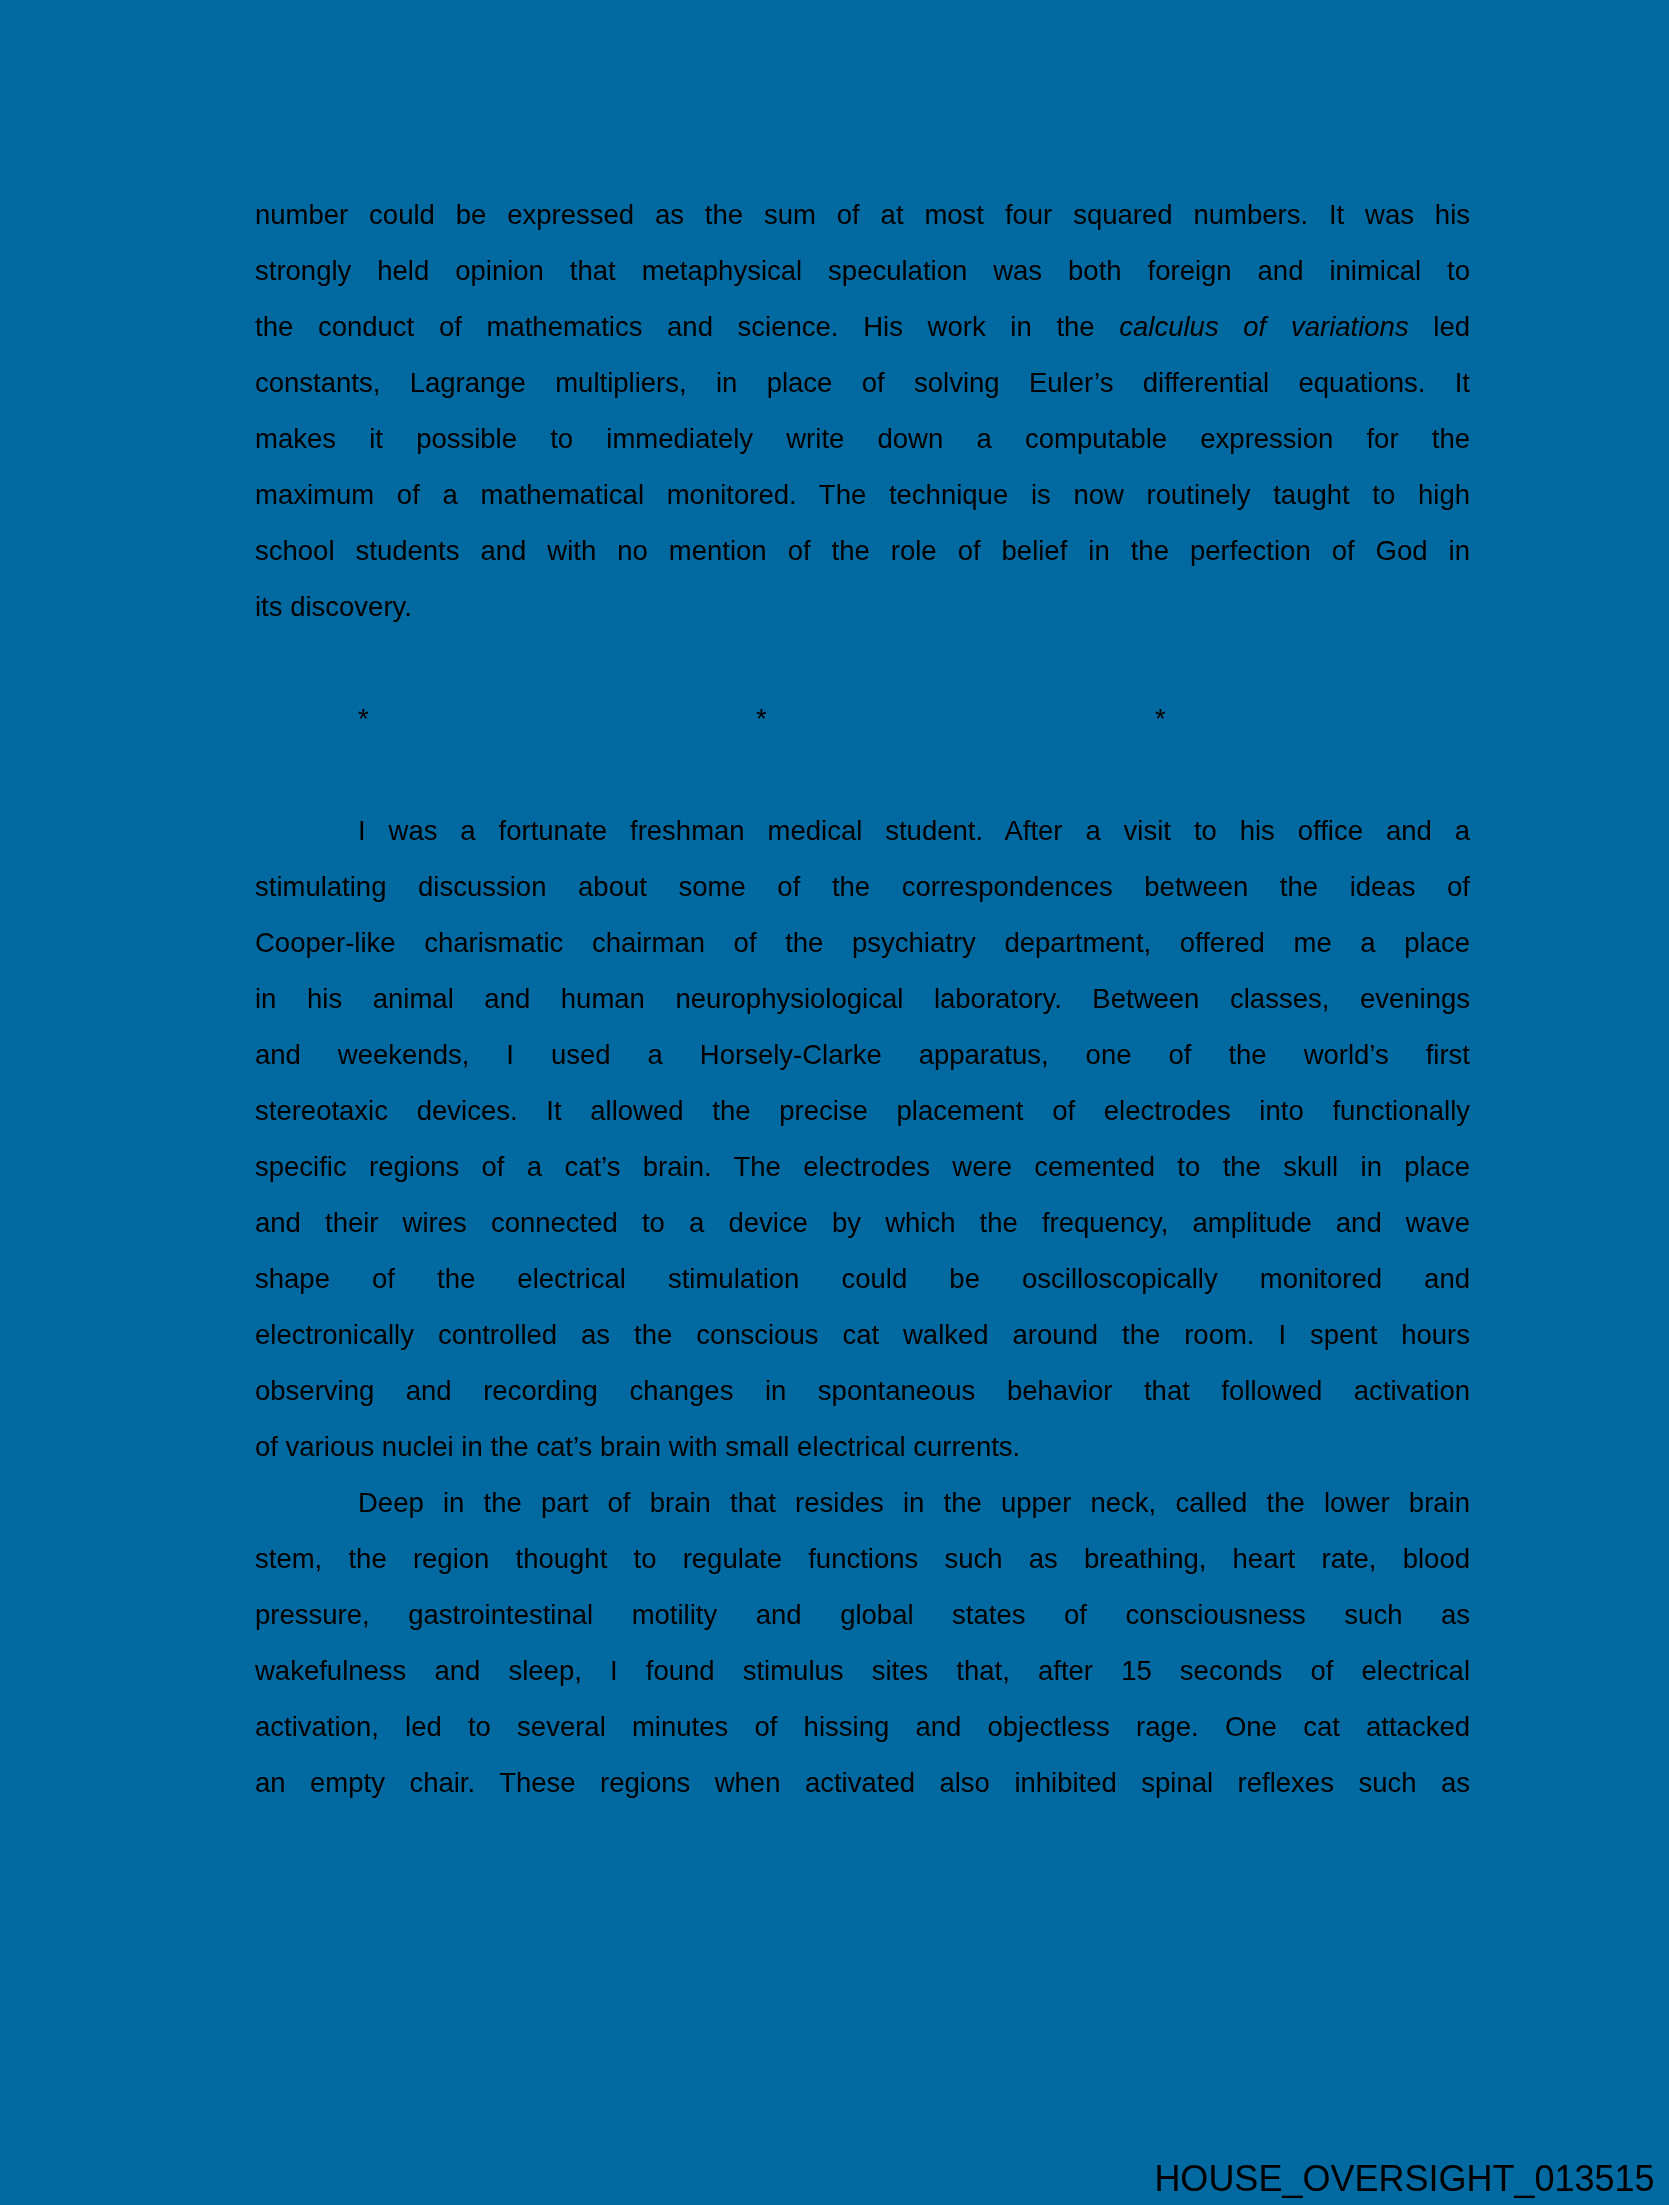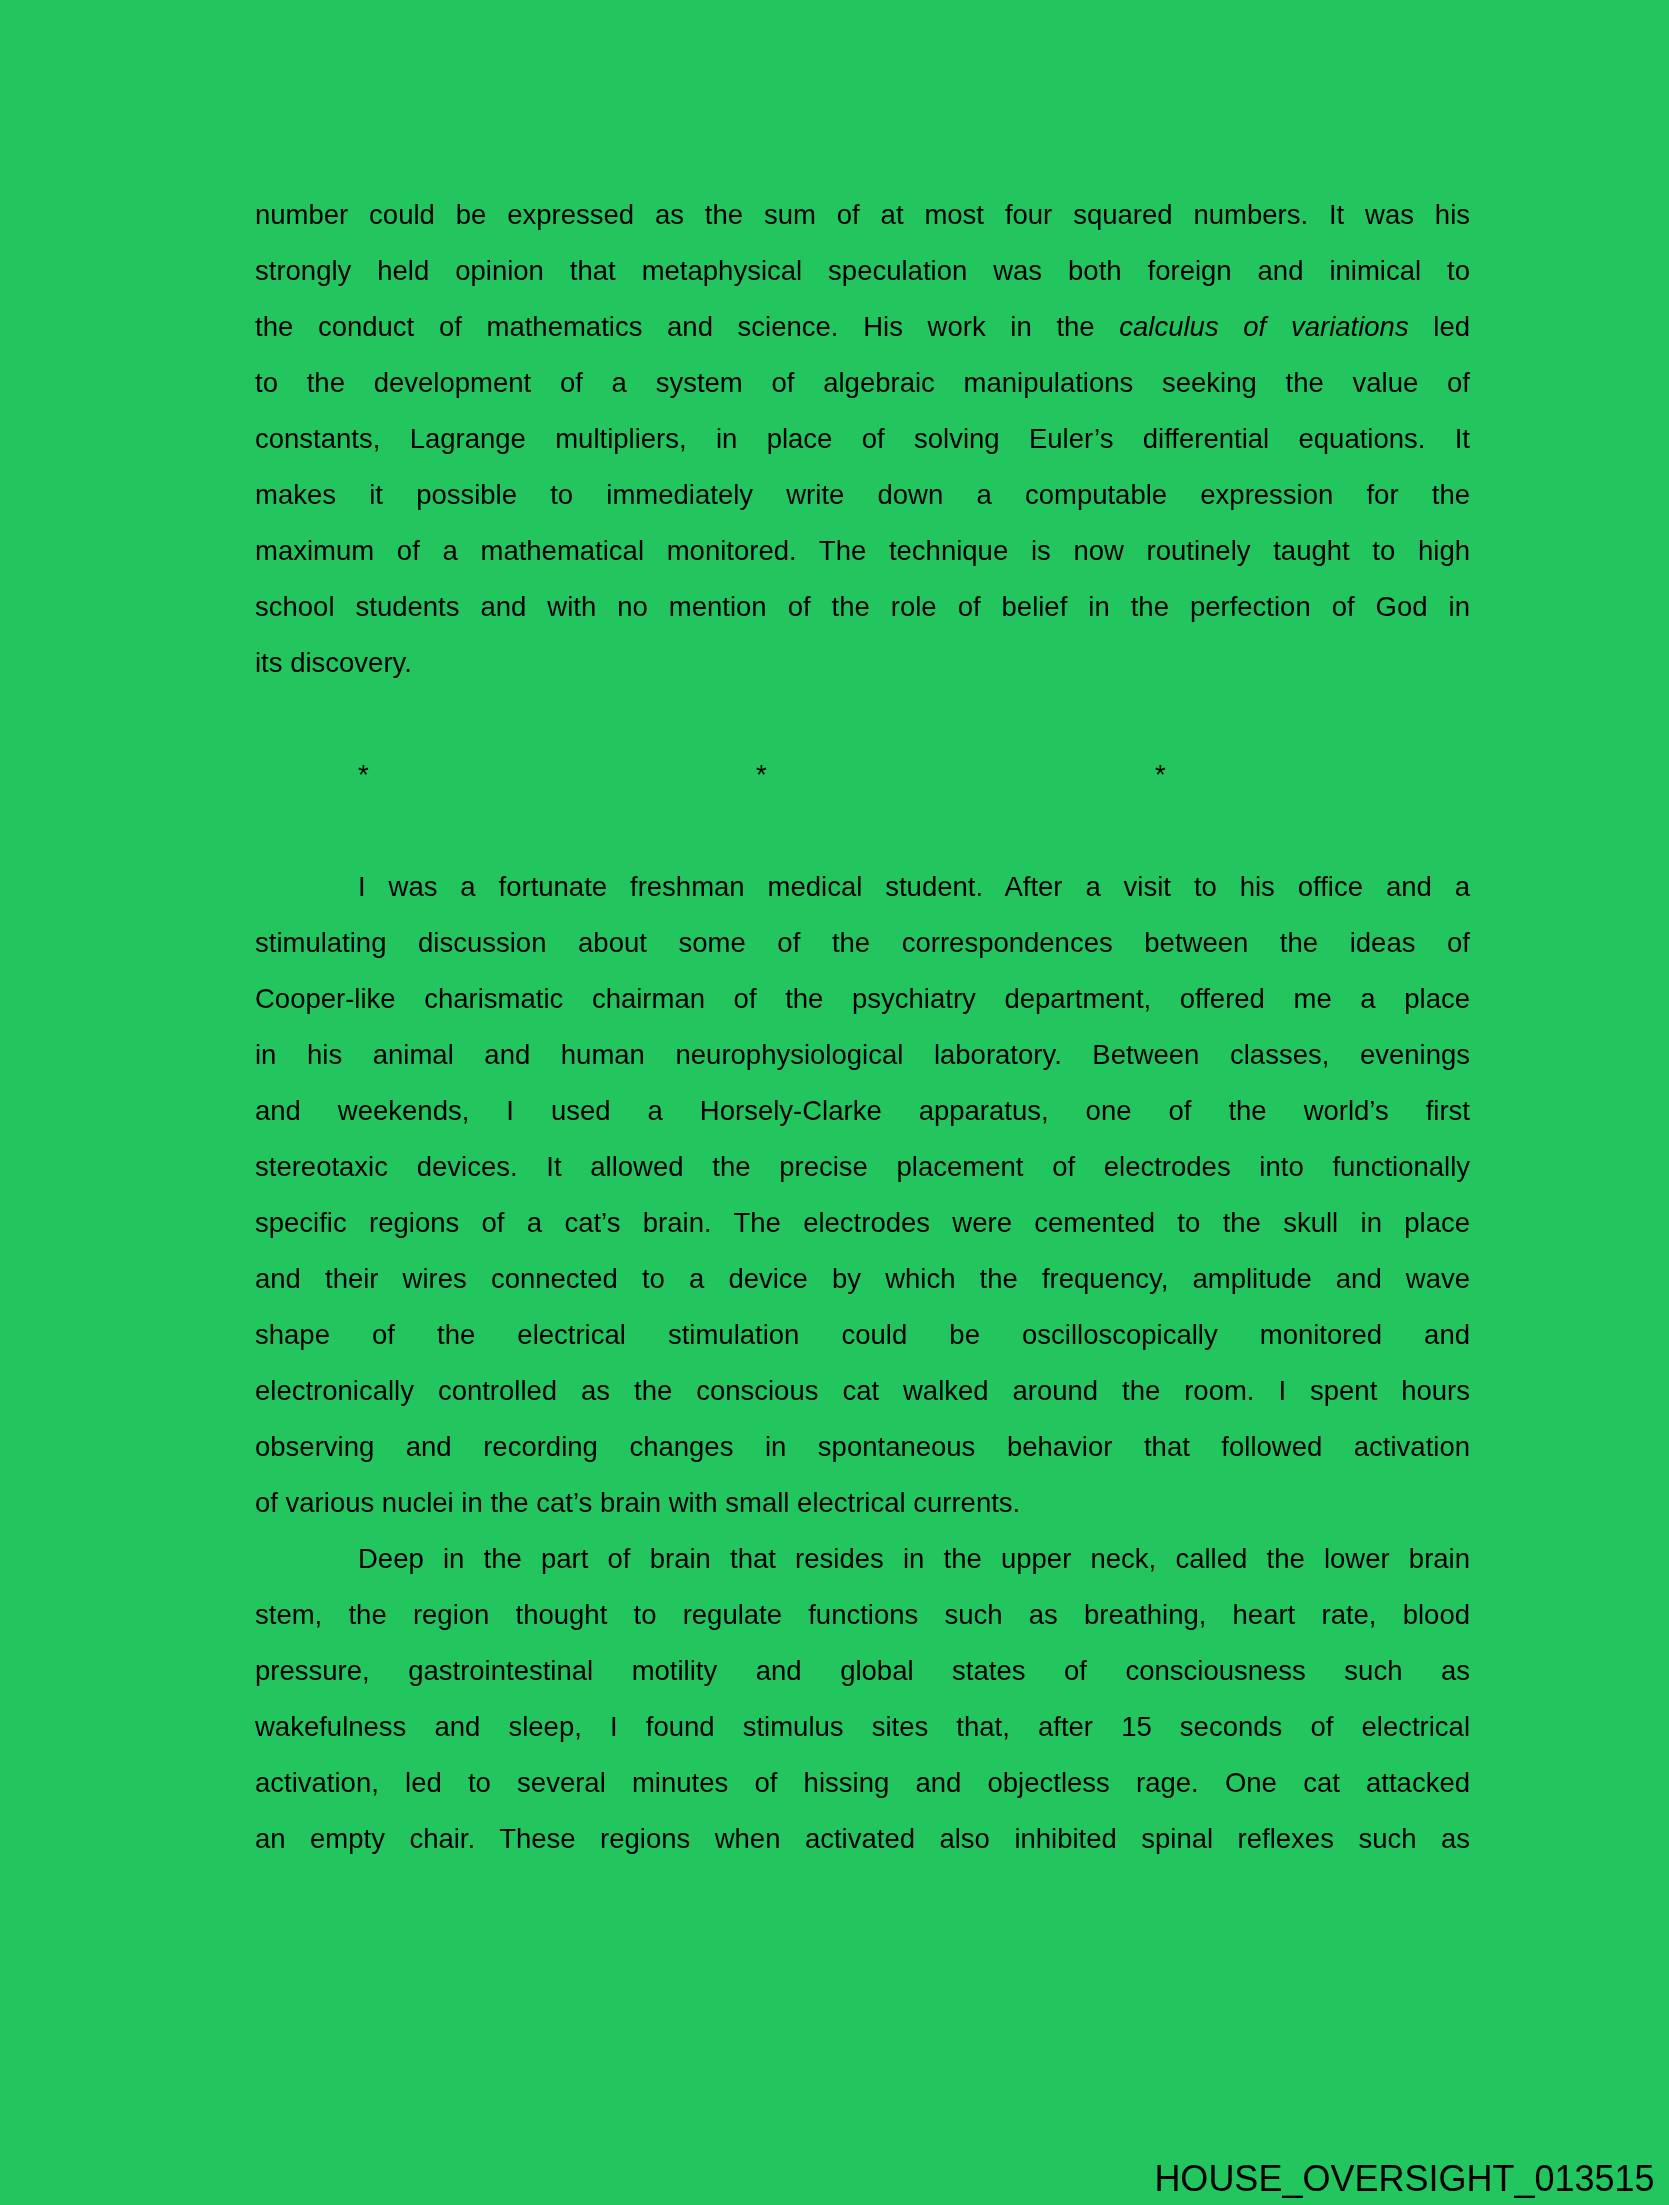--- a/index.html
+++ b/index.html
@@ -4,21 +4,21 @@
 <style>
   html, body {
     margin: 0;
     padding: 0;
     background: #ffffff;
   }
   .page {
     position: relative;
     width: 1669px;
     height: 2205px;
-    background: #22c55e;
+    background: #0369a1;
     color: #000000;
     font-family: "Liberation Sans", sans-serif;
     overflow: hidden;
   }
   .content {
     position: absolute;
     left: 255px;
     top: 187px;
     width: 1215px;
     font-size: 27.5px;
@@ -74,21 +74,20 @@
 </style>
 </head>
 <body>
 
 <div class="page">
   <div class="content" id="text-content">
       <div>
         <div class="line justify"><span>number could be expressed as the sum of at most four squared numbers. It was his</span></div>
         <div class="line justify"><span>strongly held opinion that metaphysical speculation was both foreign and inimical to</span></div>
         <div class="line justify"><span>the conduct of mathematics and science. His work in the </span><em>calculus of variations</em><span> led</span></div>
-        <div class="line justify"><span>to the development of a system of algebraic manipulations seeking the value of</span></div>
         <div class="line justify"><span>constants, Lagrange multipliers, in place of solving Euler’s differential equations. It</span></div>
         <div class="line justify"><span>makes it possible to immediately write down a computable expression for the</span></div>
         <div class="line justify"><span>maximum of a mathematical monitored. The technique is now routinely taught to high</span></div>
         <div class="line justify"><span>school students and with no mention of the role of belief in the perfection of God in</span></div>
         <div class="line"><span>its discovery.</span></div>
       </div>
       <div class="blank-line"></div>
       <div class="separator-row">
         <span>*</span>
         <span>*</span>

